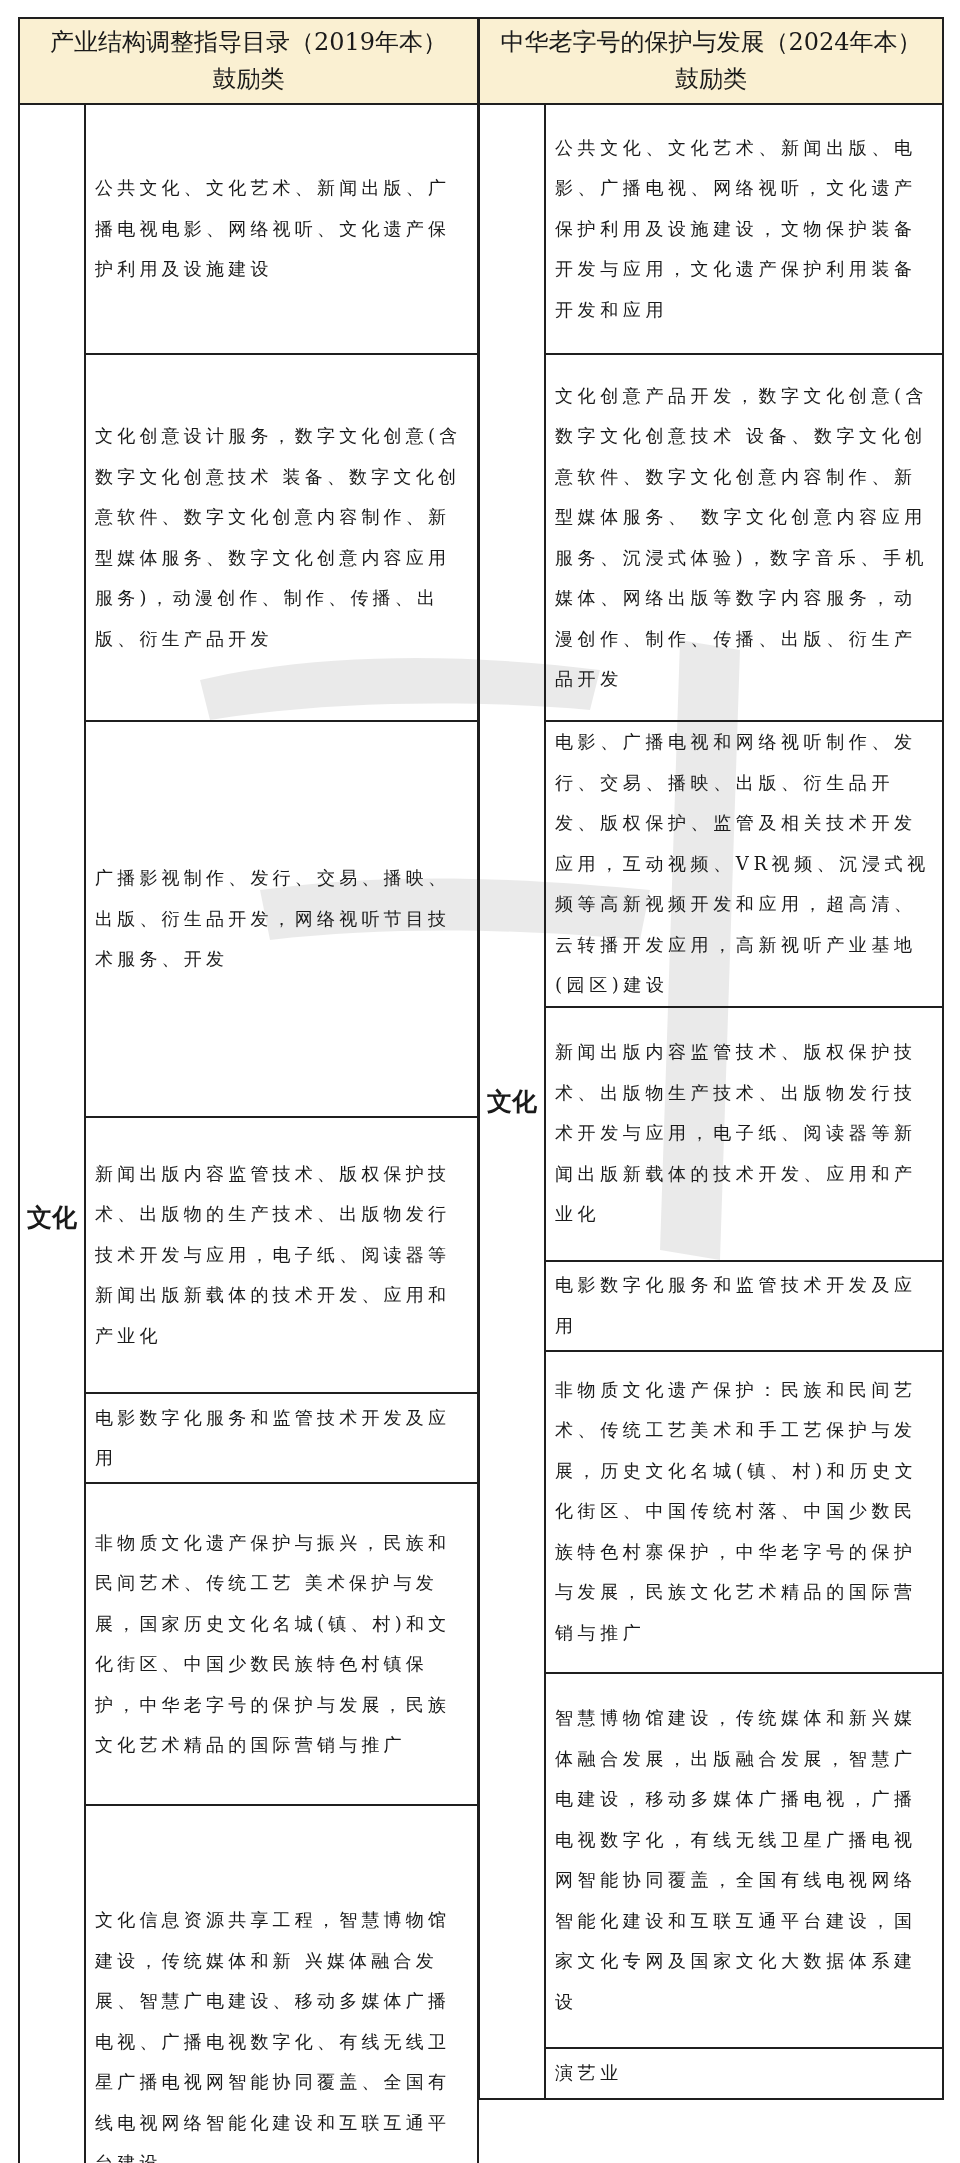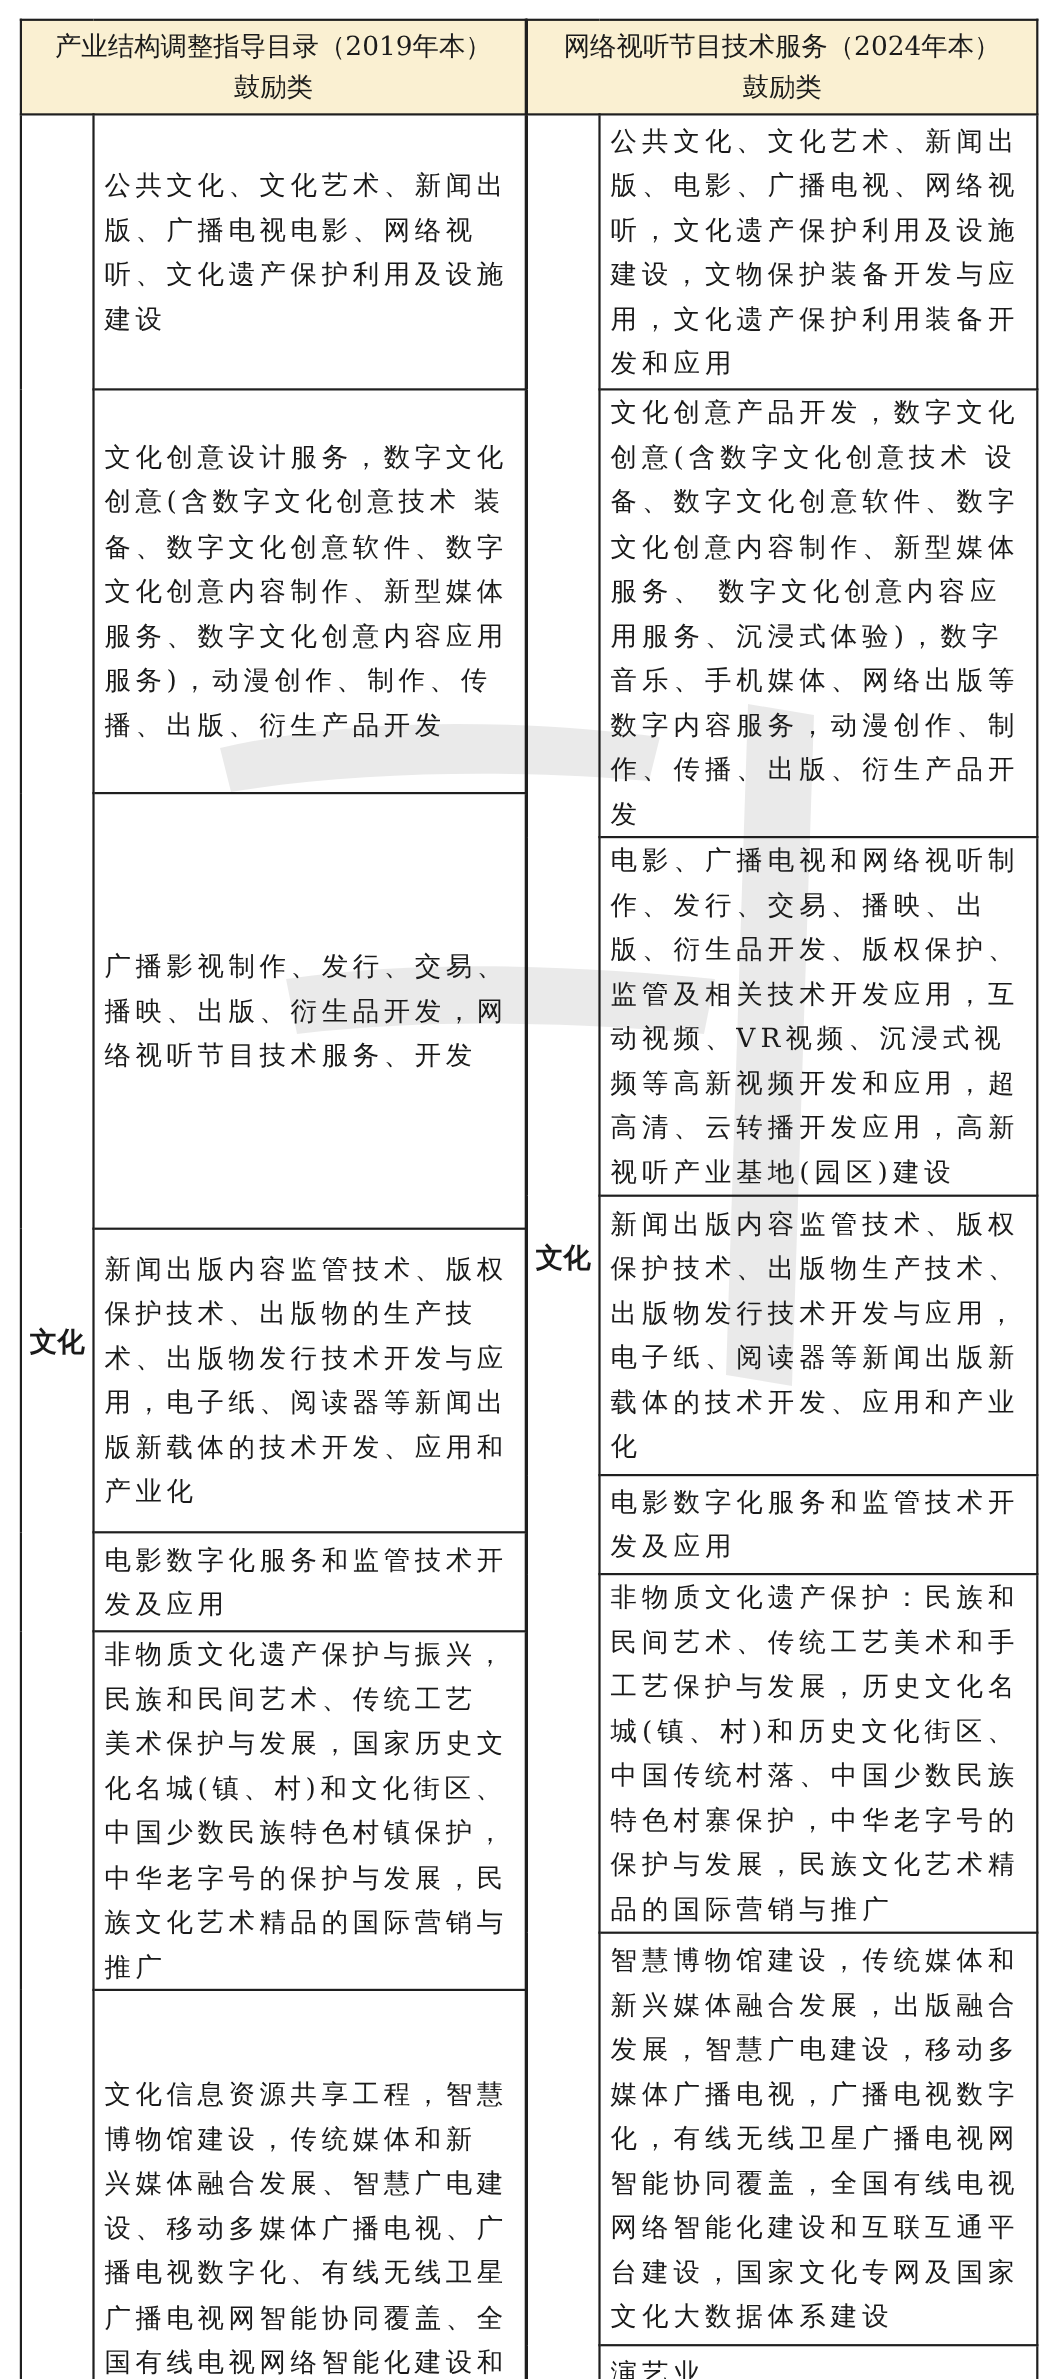--- a/index.html
+++ b/index.html
@@ -8,21 +8,21 @@
   .watermark { position: absolute; left: 180px; top: 560px; width: 600px; height: 800px;
                pointer-events: none; opacity: 0.08; }
   .tbl { position: absolute; top: 17px; border-collapse: collapse; table-layout: fixed; }
   .tbl.left { left: 18px; width: 461px; }
   .tbl.right { left: 478px; width: 466px; }
   .tbl td, .tbl th { border: 2px solid #1f1f1f; padding: 0; }
   .hdr { background: #faf0d2; height: 84px; text-align: center; font-weight: normal;
          font-size: 24px; line-height: 37px; vertical-align: middle; }
   .cat { width: 64px; text-align: center; font-weight: bold; font-size: 25px;
          vertical-align: middle; font-family: "DejaVu Sans", sans-serif; }
-  .cell { font-size: 24px; line-height: 40.5px; letter-spacing: 4.2px;
+  .cell { font-size: 18px; line-height: 40.5px; letter-spacing: 4.2px;
           padding: 0 6px 0 9px !important; vertical-align: middle; text-align: left;
           word-break: break-all; }
   .right .cell { letter-spacing: 4.6px; }
 </style>
 </head>
 <body>
 
 <svg class="watermark" viewBox="0 0 600 800">
   <path d="M20 120 C 150 90, 300 95, 420 110 L 410 150 C 300 140, 150 140, 30 160 Z" fill="#000"></path>
   <path d="M80 330 C 220 310, 360 320, 470 330 L 460 380 C 350 370, 220 365, 90 380 Z" fill="#000"></path>
@@ -70,21 +70,21 @@
   </table>
 
 <table class="tbl right">
   <colgroup>
       <col style="width:66px">
       <col>
     </colgroup>
   <tbody>
       <tr>
     <th class="hdr" colspan="2">
-      <div>网络视听节目技术服务（2024年本）</div>
+      <div>中华老字号的保护与发展（2024年本）</div>
       <div>鼓励类</div>
     </th>
   </tr>
   <tr style="height:250px">
     <td class="cat" rowspan="8">文化</td>
     <td class="cell">公共文化、文化艺术、新闻出版、电影、广播电视、网络视听，文化遗产保护利用及设施建设，文物保护装备开发与应用，文化遗产保护利用装备开发和应用</td>
   </tr>
   <tr style="height:367px">
         <td class="cell">文化创意产品开发，数字文化创意(含数字文化创意技术 设备、数字文化创意软件、数字文化创意内容制作、新型媒体服务、 数字文化创意内容应用服务、沉浸式体验)，数字音乐、手机媒体、网络出版等数字内容服务，动漫创作、制作、传播、出版、衍生产品开发</td>
       </tr>

